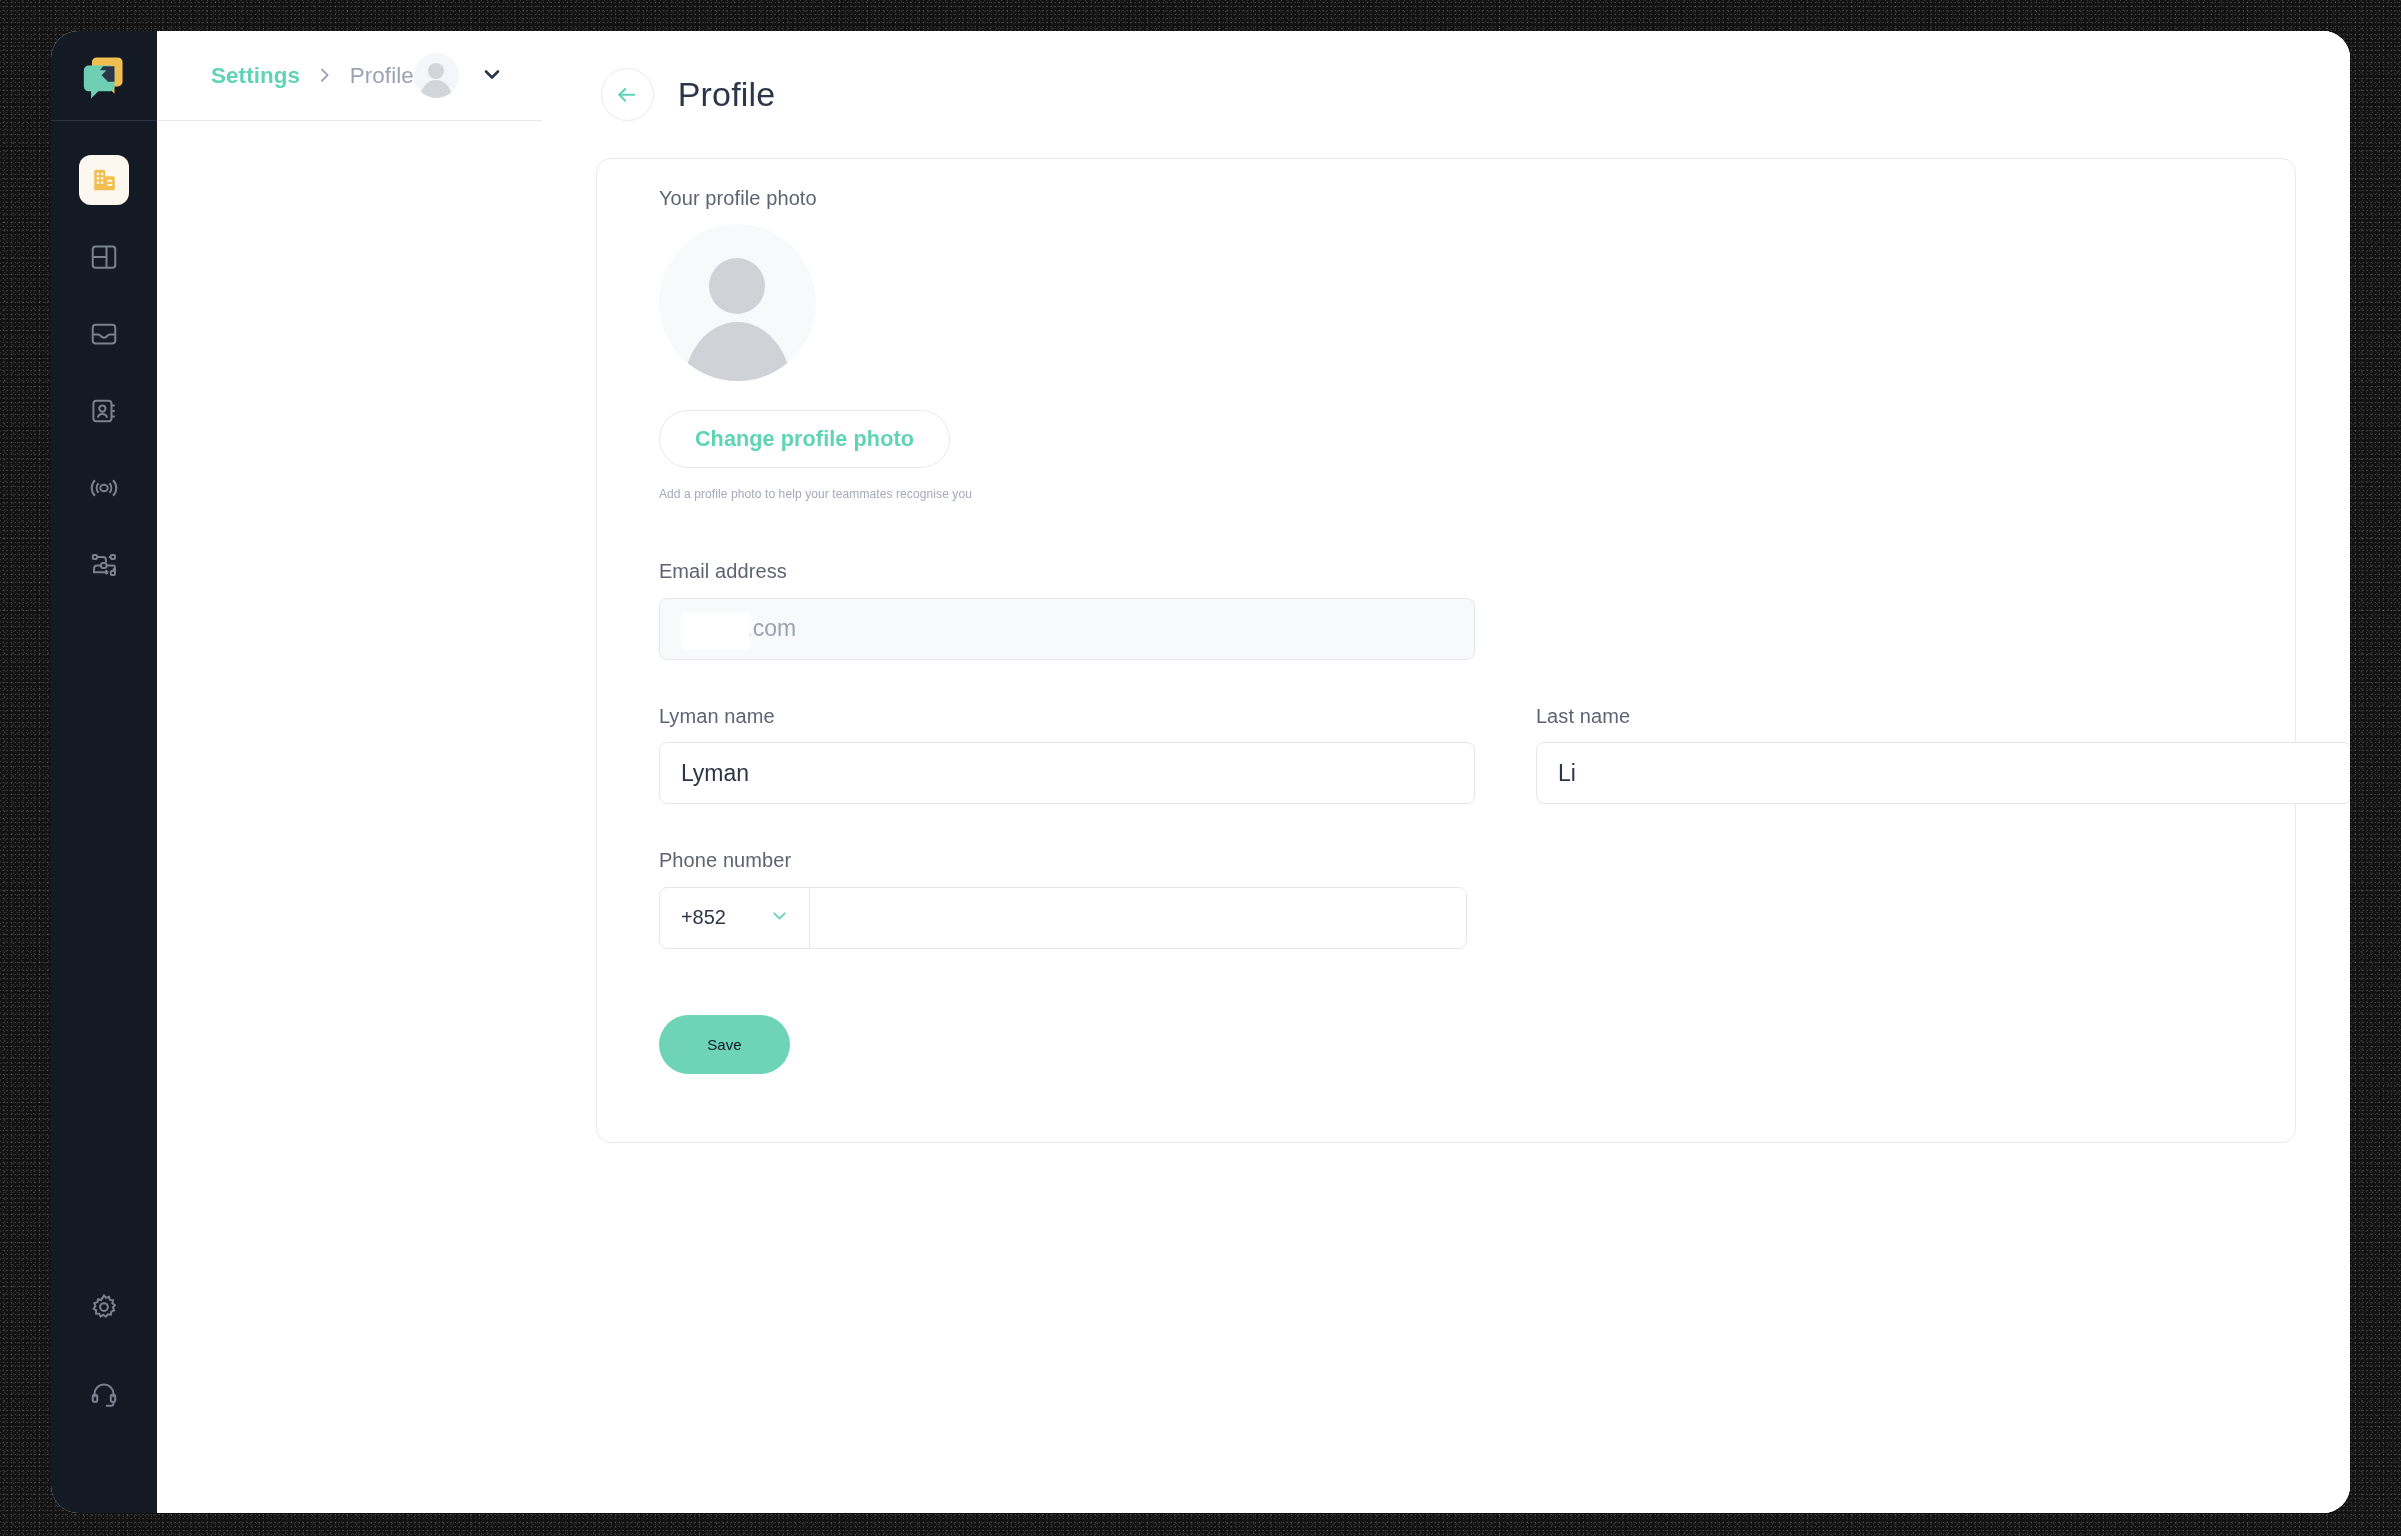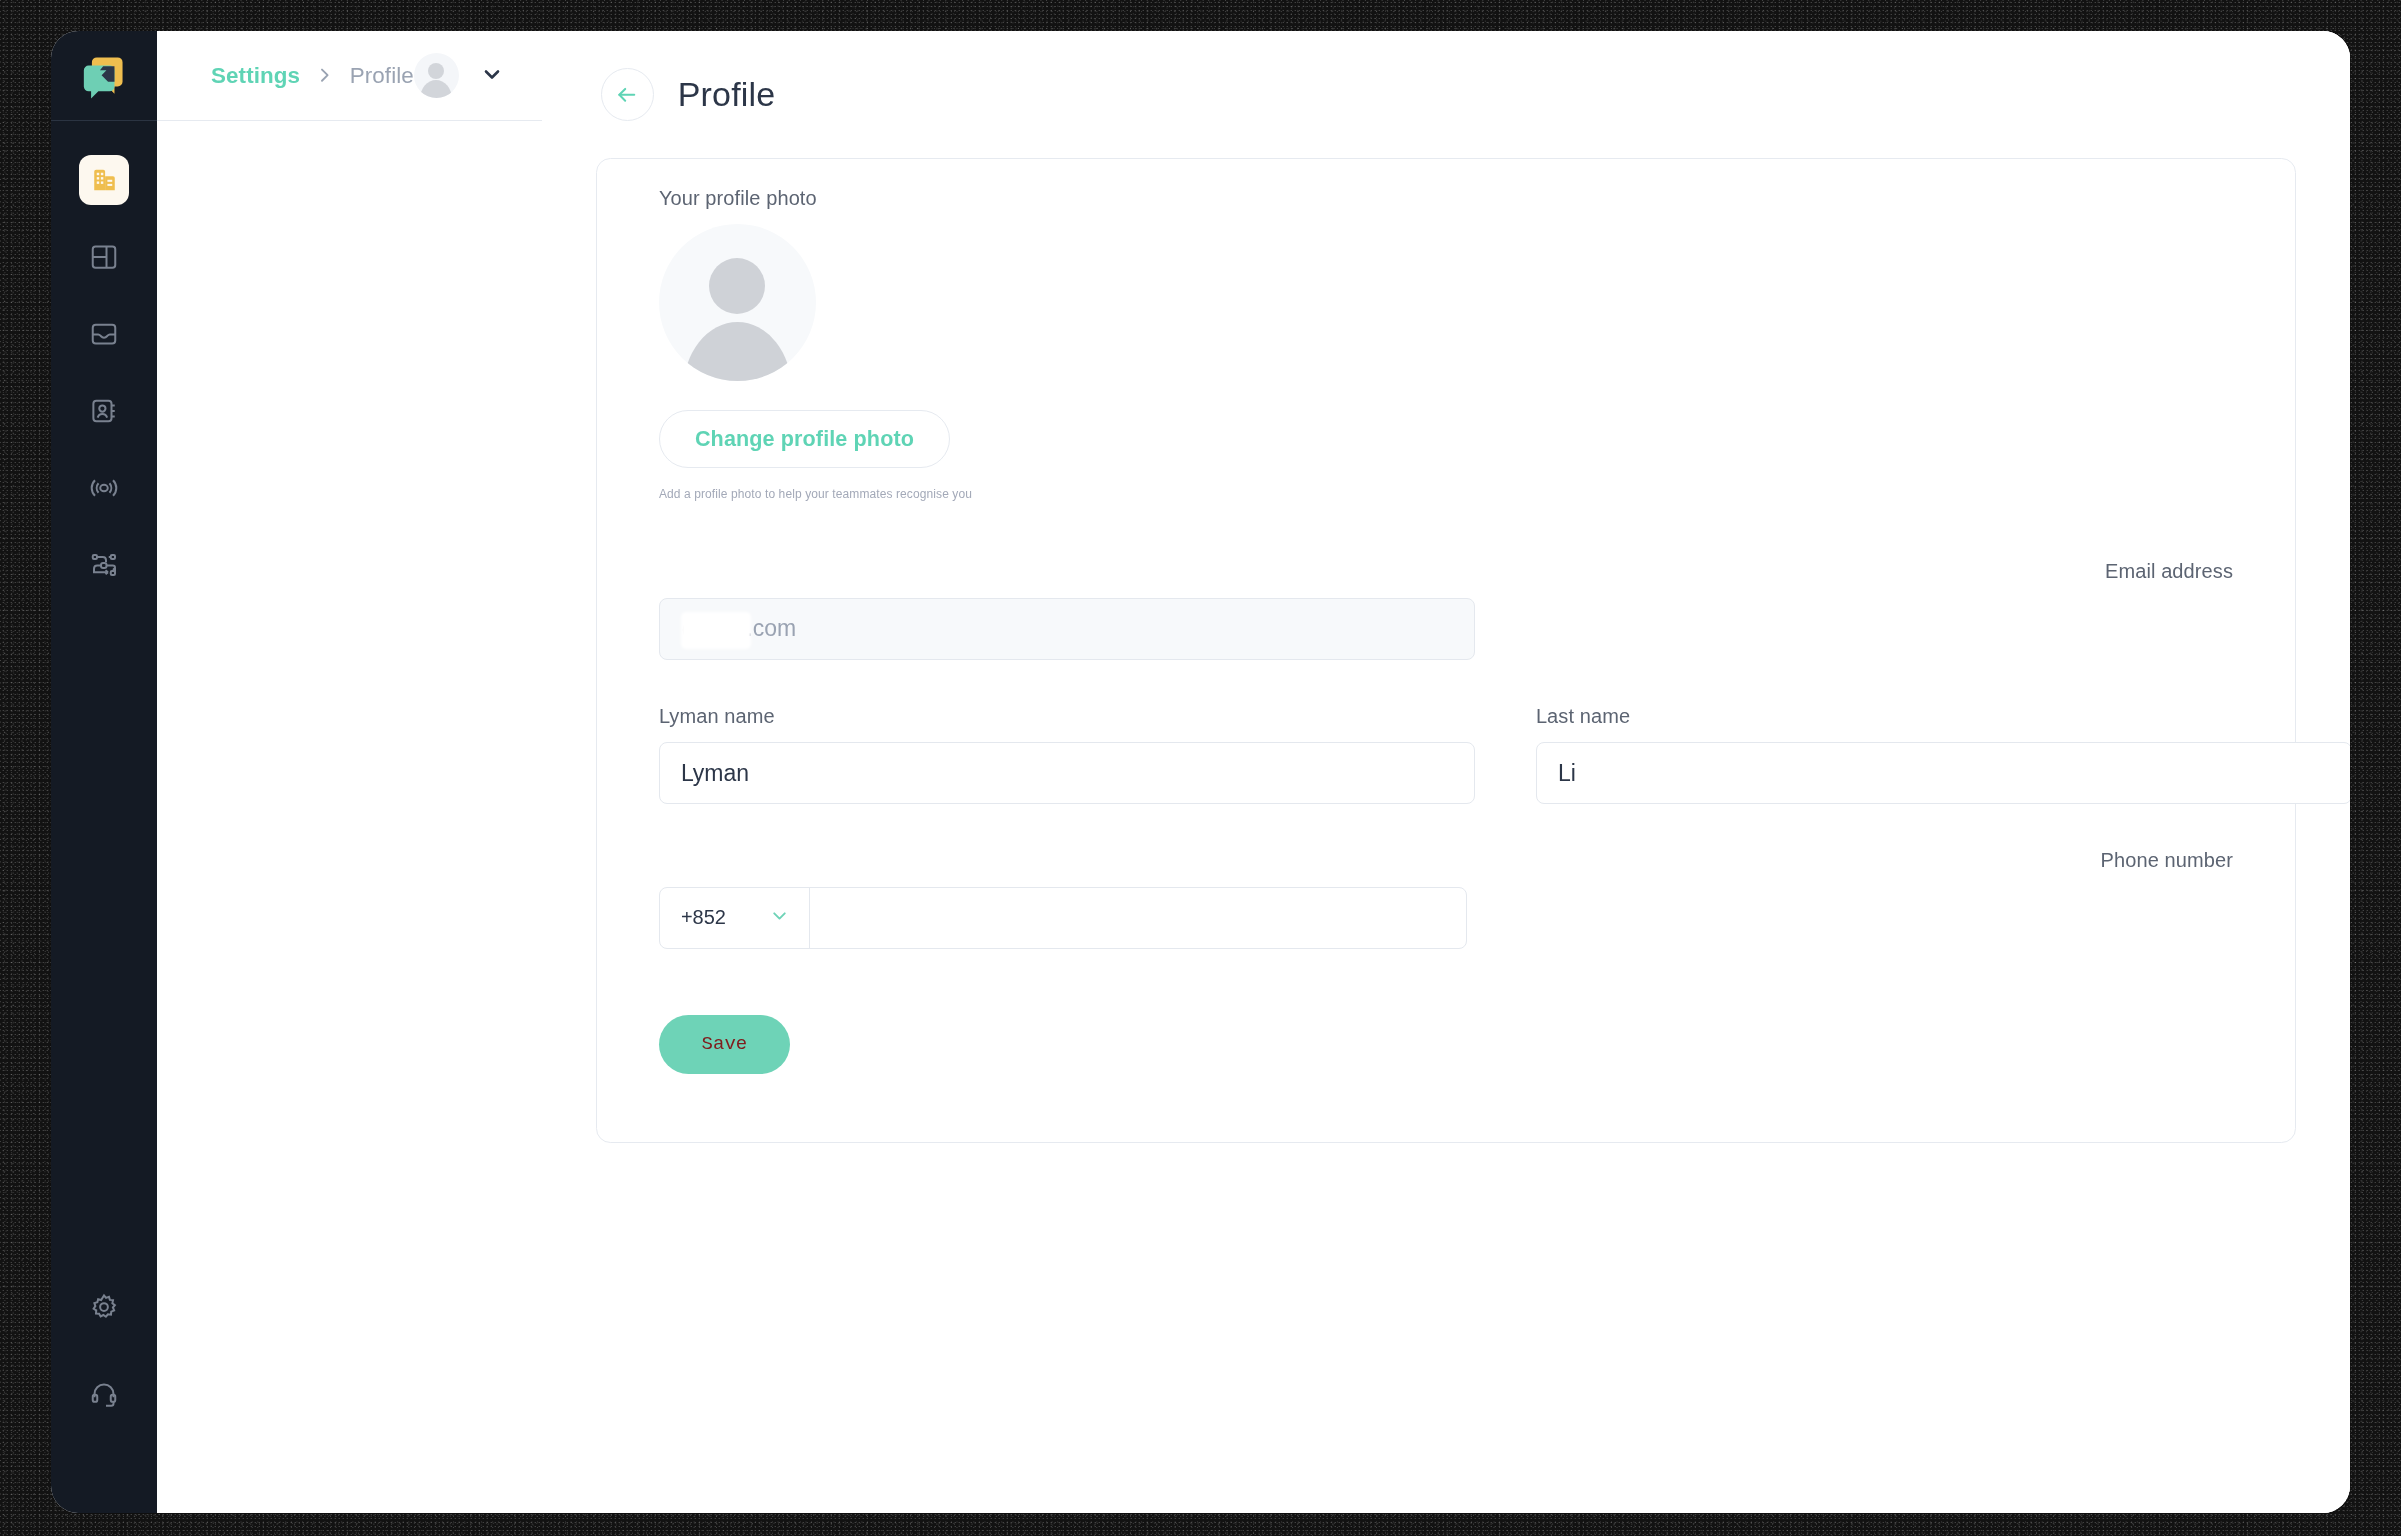--- a/index.html
+++ b/index.html
@@ -248,21 +248,21 @@
     color: #9aa3b2;
     position: relative;
   }
   .redact {
     position: absolute;
     background: #fff;
     border-radius: 4.8px;
     filter: blur(1.6px);
   }
 
-  .row-field { margin-bottom: 45px; text-align: right; }
+  .row-field { margin-bottom: 45px; }
   .w-email { width: 816px; }
   .w-half  { width: 816px; }
 
   .two-col { display: flex; gap: 61px; margin-bottom: 45px; }
 
   #phone-group {
     display: flex;
     width: 808px;
     height: 62px;
     border: 1.2px solid #e4e8ee;
@@ -293,26 +293,26 @@
 
   #save-btn {
     margin-top: 21px;
     display: inline-flex;
     align-items: center;
     justify-content: center;
     width: 131px;
     height: 59px;
     border-radius: 30px;
     background: #6ed3b7;
-    color: #7f1d1d;
-    font-size: 19px;
+    color: #0f172a;
+    font-size: 15px;
     font-weight: 500;
     border: none;
     cursor: pointer;
-    font-family: Liberation Mono, monospace;
+    font-family: Liberation Sans, sans-serif;
   }
 </style>
 </head>
 <body>
 
 <div id="backdrop"></div>
 
 <div id="window">
 
   <nav id="sidebar">

